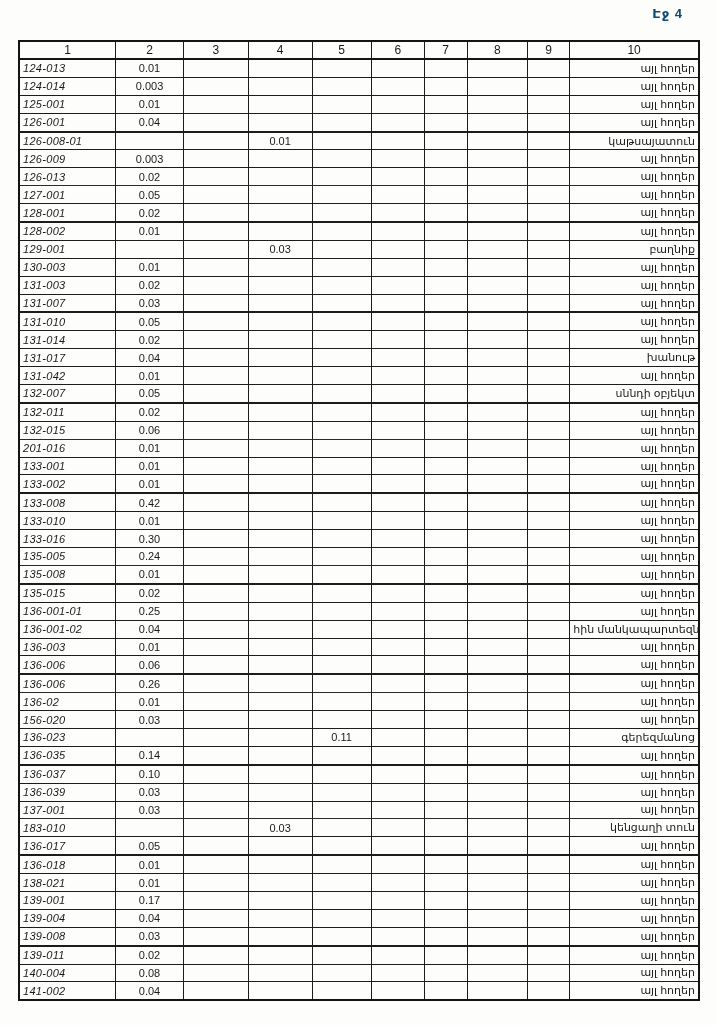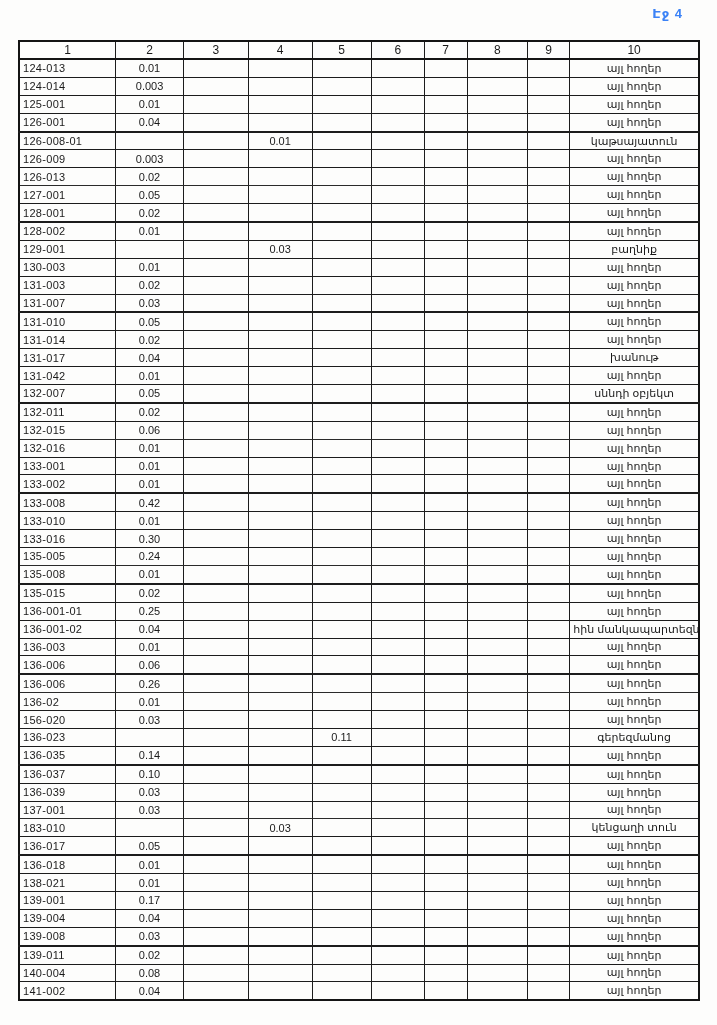--- a/index.html
+++ b/index.html
@@ -16,21 +16,21 @@
     background: #fdfdfc;
     overflow: hidden;
   }
   .page-number {
     position: absolute;
     top: 6px;
     right: 34px;
     font-size: 13px;
     font-weight: bold;
     letter-spacing: 1px;
-    color: #3b82f6;
+    color: #0c4a6e;
   }
   table.scan-table {
     position: absolute;
     left: 18px;
     top: 40px;
     width: 682px;
     border-collapse: collapse;
     table-layout: fixed;
   }
   table.scan-table th,
@@ -46,23 +46,23 @@
   table.scan-table thead th {
     font-weight: normal;
     font-size: 12px;
     text-align: center;
     border-bottom: 2px solid #141414;
     height: 16px;
   }
   table.scan-table {
     border: 2px solid #141414;
   }
-  td.c-code   { text-align: left;  padding-left: 5px; letter-spacing: 0.3px; }
+  td.c-code   { text-align: left;  padding-left: 5px; letter-spacing: 0.3px; font-style: italic; }
   td.c-num    { text-align: center; }
-  td.c-label  { text-align: center;  padding-left: 4px; margin-left: 36px; }
+  td.c-label  { text-align: right;  padding-left: 4px; margin-left: 36px; }
   
   tbody tr:nth-child(5n) td  { border-top-width: 2px; }
   tbody tr:nth-child(7n) td  { border-bottom-color: #2a2a2a; }
 </style>
 </head>
 <body>
 
 <div class="page">
   <div class="page-number">Էջ 4</div>
 
@@ -340,21 +340,21 @@
           <td class="c-num"></td>
           <td class="c-num"></td>
           <td class="c-num"></td>
           <td class="c-num"></td>
           <td class="c-num"></td>
           <td class="c-num"></td>
           <td class="c-num"></td>
           <td class="c-label">այլ հողեր</td>
         </tr>
         <tr>
-          <td class="c-code">132-016</td>
+          <td class="c-code">201-016</td>
           <td class="c-num">0.01</td>
           <td class="c-num"></td>
           <td class="c-num"></td>
           <td class="c-num"></td>
           <td class="c-num"></td>
           <td class="c-num"></td>
           <td class="c-num"></td>
           <td class="c-num"></td>
           <td class="c-label">այլ հողեր</td>
         </tr>

